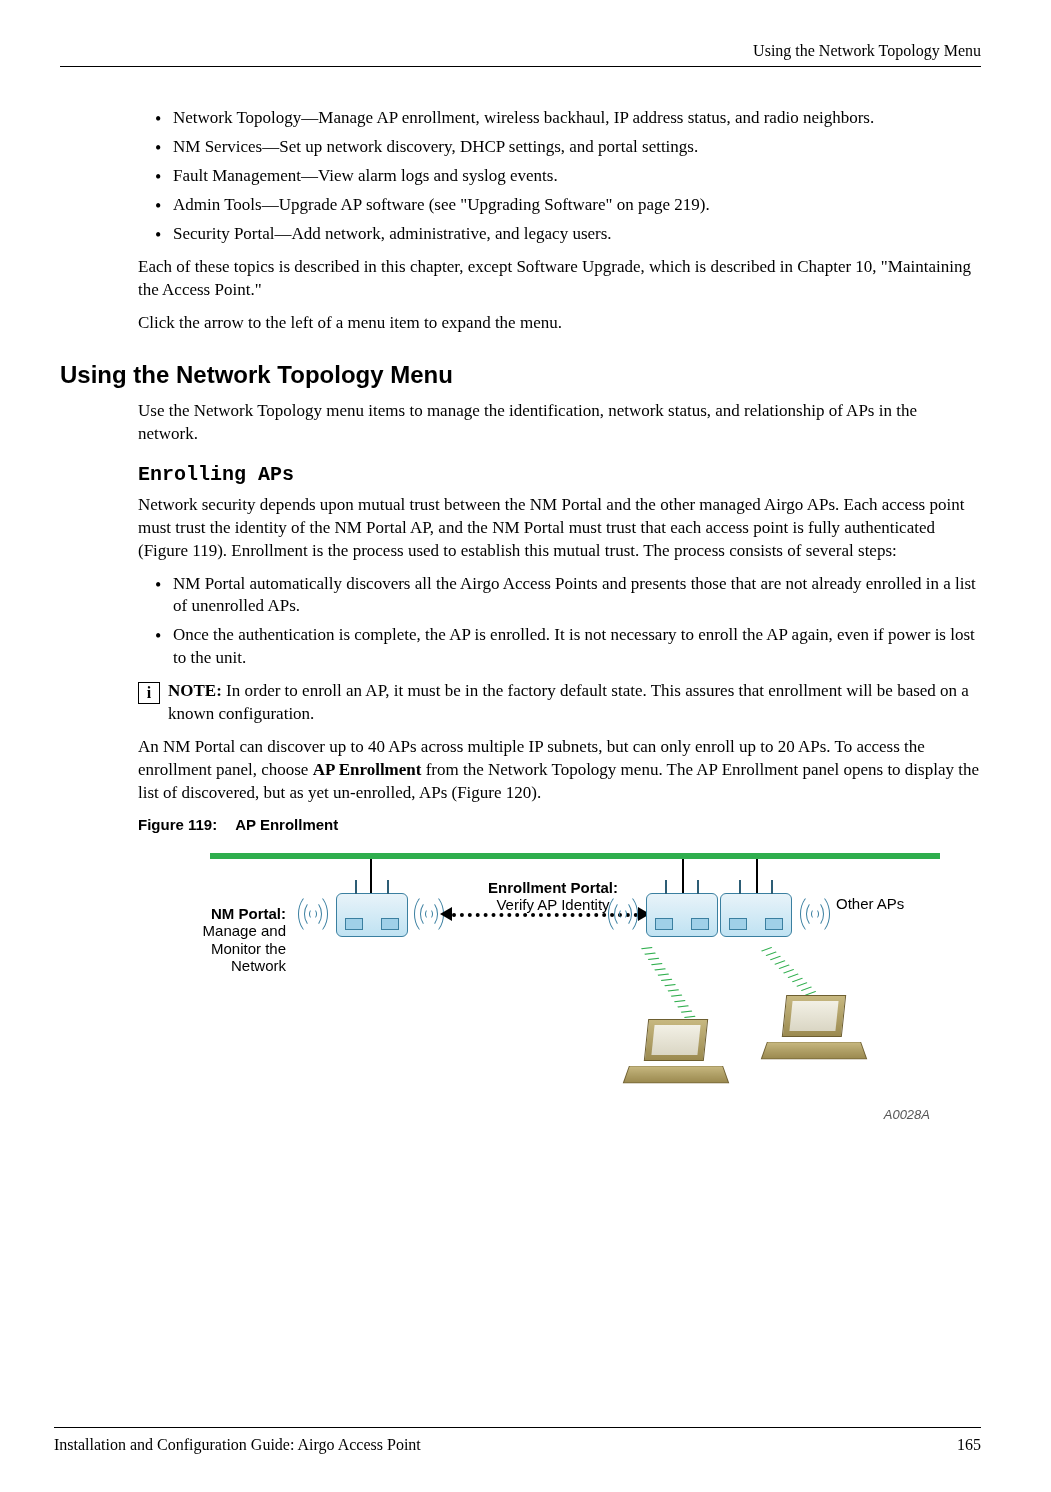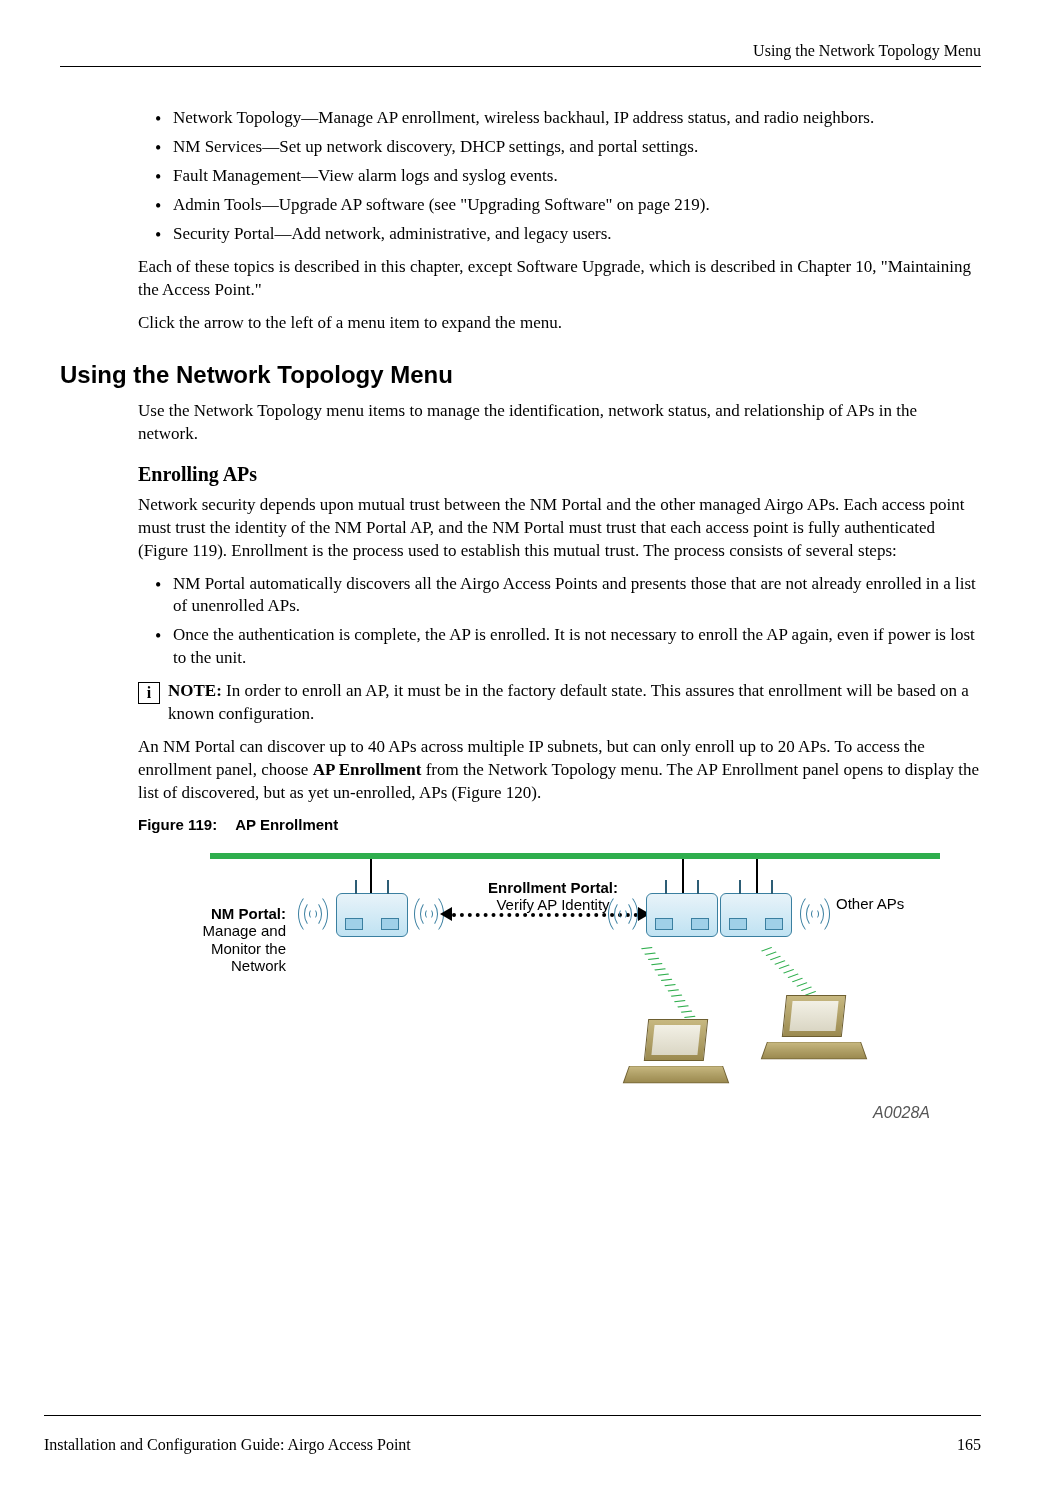--- a/index.html
+++ b/index.html
@@ -46,21 +46,21 @@
     .para {
       margin: 0 0 10px 78px;
     }
     .h1 {
       font-family: Arial, Helvetica, sans-serif;
       font-weight: bold;
       font-size: 24px;
       margin: 25px 0 8px 0;
     }
     .h2 {
-      font-family: Liberation Serif, serif;
+      font-family: Liberation Mono, monospace;
       font-weight: bold;
       font-size: 20px;
       margin: 15px 0 6px 78px;
     }
     .note-row {
       display: flex;
       align-items: flex-start;
       margin: 4px 0 10px 78px;
       gap: 8px;
     }
@@ -185,27 +185,27 @@
     .laptop .base {
       position:absolute; left:0; top:40px; width:100px; height:30px;
       background:linear-gradient(#c7b880,#9b8a50);
       border:1px solid #6d5e30;
       transform:perspective(200px) rotateX(55deg);
     }
     .lap1 { left:446px; top:176px; }
     .lap2 { left:584px; top:152px; }
     .figid {
       position:absolute; right:10px; bottom:0;
-      font-family: Arial, sans-serif; font-style:italic; font-size:16px; color:#555;
+      font-family: Arial, sans-serif; font-style:italic; font-size:13px; color:#555;
     }
     .footer {
       position:absolute;
-      left:44px; right:70px; bottom:36px;
+      left:54px; right:70px; bottom:36px;
       border-top:1px solid #000;
-      padding-top:18px;
+      padding-top:6px;
       display:flex;
       justify-content:space-between;
       font-size:16px;
     }
   </style>
 </head>
 <body>
 
 <div class="page">
   <div class="header">

